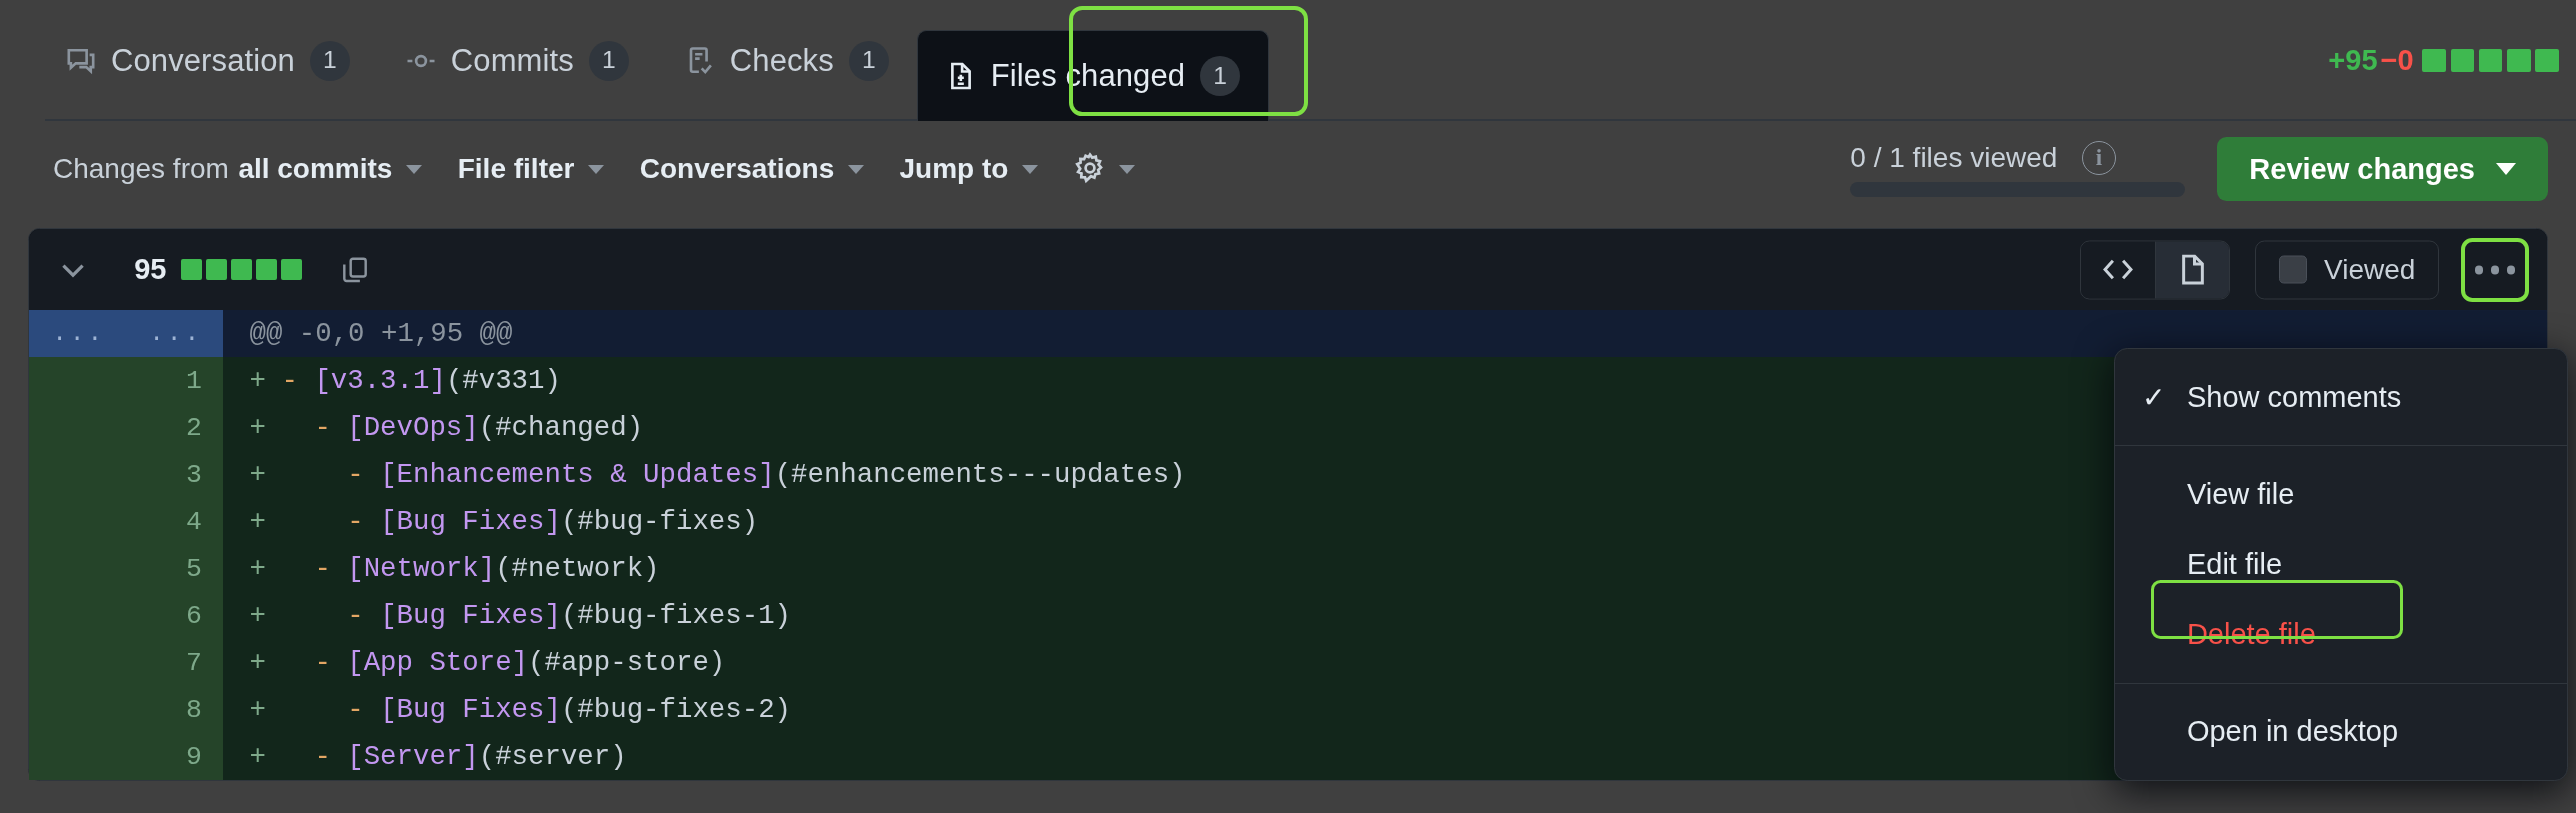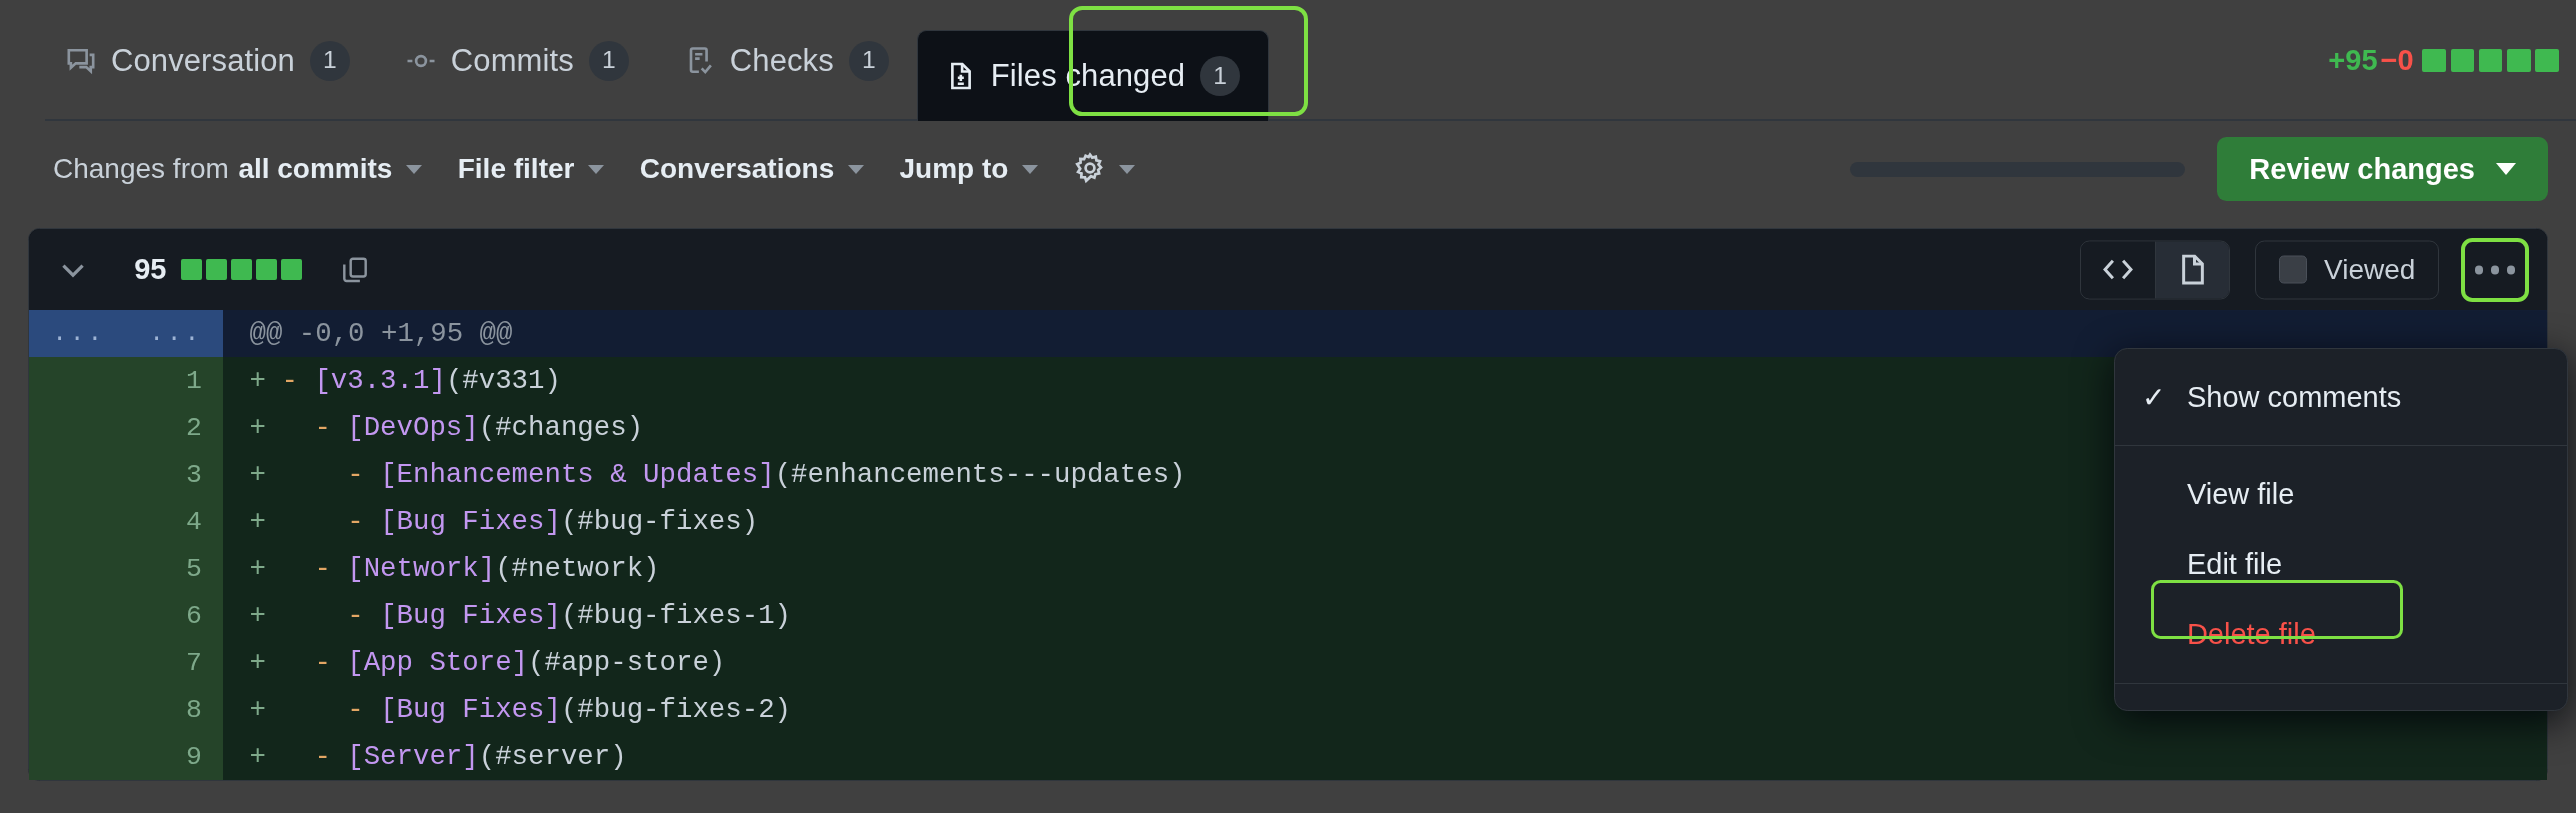--- a/index.html
+++ b/index.html
@@ -498,20 +498,24 @@
             <circle cx="8" cy="8" r="2.2"></circle>
             <path d="M8 1.3l1.1 1.5 1.8-.5.3 1.85 1.8.45-.75 1.7 1.25 1.4-1.4 1.25.45 1.8-1.85.3-.5 1.8-1.7-.75L6.1 14.4l-.6-1.75-1.85-.1.1-1.85-1.7-.75 1.05-1.53L1.6 6.1l1.7-.75-.1-1.85 1.85.1.75-1.7L7.3 2.5z"></path>
           </svg>
         </span>
         <span class="caret"></span>
       </div>
     </div>
 
     <div class="toolbar-right">
       <div class="viewed-wrap">
+        <div class="viewed-row">
+          <span class="viewed-text">0 / 1 files viewed</span>
+          <span class="info-icon">i</span>
+        </div>
         <div class="progress-track"></div>
       </div>
 
       <div class="review-btn">
         <span>Review changes</span>
         <span class="caret-w"></span>
       </div>
     </div>
   </div>
 
@@ -582,21 +586,21 @@
 
       <div id="diff-rows">
           <div class="diff-row row-add">
             <div class="ln"></div>
             <div class="ln">1</div>
             <div class="code"><span class="marker">+</span><span class="md-plain"></span><span class="md-bullet">- </span><span class="md-link-text">[v3.3.1]</span><span class="md-plain">(#v331)</span></div>
           </div>
           <div class="diff-row row-add">
             <div class="ln"></div>
             <div class="ln">2</div>
-            <div class="code"><span class="marker">+</span><span class="md-plain">  </span><span class="md-bullet">- </span><span class="md-link-text">[DevOps]</span><span class="md-plain">(#changes)</span></div>
+            <div class="code"><span class="marker">+</span><span class="md-plain">  </span><span class="md-bullet">- </span><span class="md-link-text">[DevOps]</span><span class="md-plain">(#changed)</span></div>
           </div>
           <div class="diff-row row-add">
             <div class="ln"></div>
             <div class="ln">3</div>
             <div class="code"><span class="marker">+</span><span class="md-plain">    </span><span class="md-bullet">- </span><span class="md-link-text">[Enhancements &amp; Updates]</span><span class="md-plain">(#enhancements---updates)</span></div>
           </div>
           <div class="diff-row row-add">
             <div class="ln"></div>
             <div class="ln">4</div>
             <div class="code"><span class="marker">+</span><span class="md-plain">    </span><span class="md-bullet">- </span><span class="md-link-text">[Bug Fixes]</span><span class="md-plain">(#bug-fixes)</span></div>
@@ -641,18 +645,21 @@
         <div class="menu-item indent">
           <span class="mi-label">View file</span>
         </div>
         <div class="menu-item indent">
           <span class="mi-label">Edit file</span>
         </div>
         <div class="menu-item danger indent">
           <span class="mi-label">Delete file</span>
         </div>
         <div class="menu-sep"></div>
+        <div class="menu-item indent">
+          <span class="mi-label">Open in desktop</span>
+        </div>
       </div>
     <div class="hl-viewfile"></div>
   </div>
 
 </div>
 
 
 </body></html>

